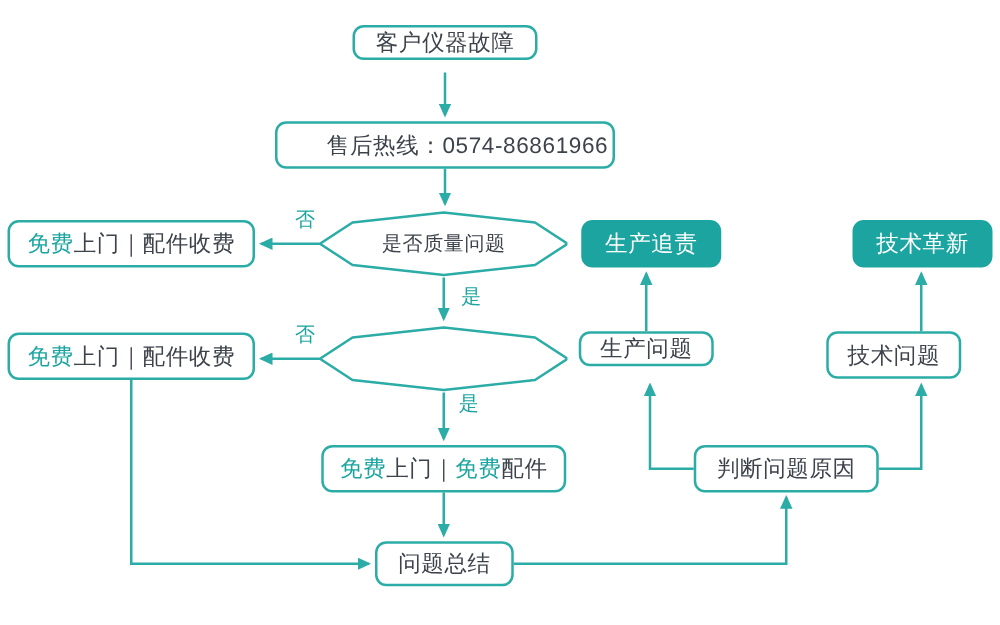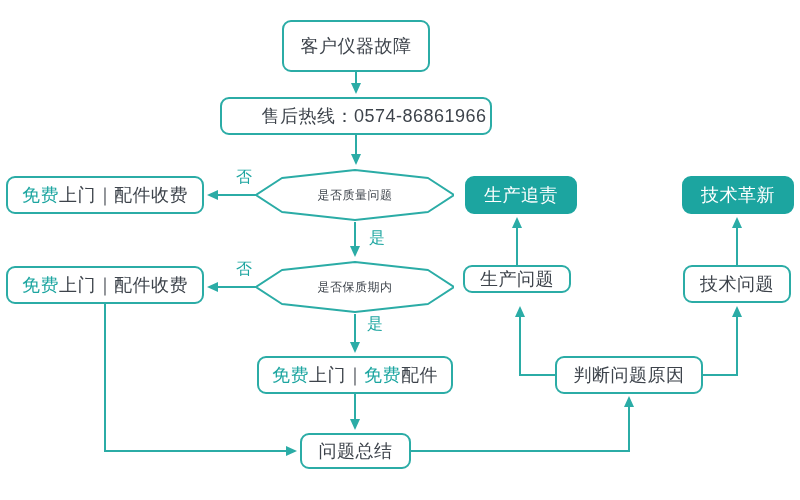--- a/index.html
+++ b/index.html
@@ -22,21 +22,21 @@
     background:var(--node-bg);border:2px solid var(--line);border-radius:9px;
     font-size:18px;color:var(--text-dark);white-space:nowrap;letter-spacing:0.5px;
   }
   .node.filled{background:var(--accent);border-color:var(--accent);color:#fff;}
   .accent-text{color:var(--accent);font-weight:normal;}
   .diamond{
     position:absolute;display:flex;align-items:center;justify-content:center;
   }
   .diamond svg{position:absolute;left:0;top:0;width:100%;height:100%;}
   .diamond polygon{fill:var(--node-bg);stroke:var(--line);stroke-width:2;stroke-linejoin:round;}
-  .diamond .dlabel{position:relative;font-size:12px;color:var(--text-dark);letter-spacing:0.5px;white-space:nowrap;}
+  .diamond .dlabel{position:relative;font-size:16px;color:var(--text-dark);letter-spacing:0.5px;white-space:nowrap;}
   .edge-label{
     position:absolute;width:30px;text-align:center;font-size:16px;line-height:16px;
     color:var(--accent);background:transparent;
   }
 </style>
 </head>
 <body>
 
 <div class="canvas">
 
@@ -54,40 +54,39 @@
     <path class="edge" d="M256,195 L209,195" marker-end="url(#arrowhead)"></path>
     <path class="edge" d="M256,287 L209,287" marker-end="url(#arrowhead)"></path>
     <path class="edge" d="M105,304 L105,451 L295,451" marker-end="url(#arrowhead)"></path>
     <path class="edge" d="M411,451 L629,451 L629,398" marker-end="url(#arrowhead)"></path>
     <path class="edge" d="M555,375 L520,375 L520,308" marker-end="url(#arrowhead)"></path>
     <path class="edge" d="M703,375 L737,375 L737,308" marker-end="url(#arrowhead)"></path>
     <path class="edge" d="M517,265 L517,219" marker-end="url(#arrowhead)"></path>
     <path class="edge" d="M737,265 L737,219" marker-end="url(#arrowhead)"></path>
   </svg>
 
-  <div class="node" style="left:282px;top:20px;width:148px;height:52px;">
+  <div class="node" style="left:282px;top:20px;width:148px;height:28px;">
     <span>客户仪器故障</span>
   </div>
 
   <div class="node" style="left:220px;top:97px;width:272px;height:38px;padding-left:36px;">
     <span>售后热线：0574-86861966</span>
   </div>
 
   <div class="diamond" style="left:256px;top:168px;width:198px;height:54px;">
     <svg viewBox="0 0 198 54" preserveAspectRatio="none">
       <polygon points="0,27 26,10 99,2 172,10 198,27 172,44 99,52 26,44"></polygon>
     </svg>
     <span class="dlabel">是否质量问题</span>
   </div>
 
   <div class="diamond" style="left:256px;top:260px;width:198px;height:54px;">
     <svg viewBox="0 0 198 54" preserveAspectRatio="none">
       <polygon points="0,27 26,10 99,2 172,10 198,27 172,44 99,52 26,44"></polygon>
     </svg>
-    <span class="dlabel">是否保质期内</span>
   </div>
 
   <div class="node" style="left:6px;top:176px;width:198px;height:38px;">
     <span class="accent-text">免费</span>
       <span>上门｜配件收费</span>
   </div>
 
   <div class="node" style="left:6px;top:266px;width:198px;height:38px;">
     <span class="accent-text">免费</span>
       <span>上门｜配件收费</span>
@@ -105,21 +104,21 @@
   </div>
 
   <div class="node" style="left:555px;top:356px;width:148px;height:38px;">
     <span>判断问题原因</span>
   </div>
 
   <div class="node" style="left:463px;top:265px;width:108px;height:28px;">
     <span>生产问题</span>
   </div>
 
-  <div class="node" style="left:683px;top:265px;width:108px;height:38px;">
+  <div class="node" style="left:661px;top:265px;width:108px;height:38px;">
     <span>技术问题</span>
   </div>
 
   <div class="node filled" style="left:465px;top:176px;width:112px;height:38px;">
     <span>生产追责</span>
   </div>
 
   <div class="node filled" style="left:682px;top:176px;width:112px;height:38px;">
     <span>技术革新</span>
   </div>

